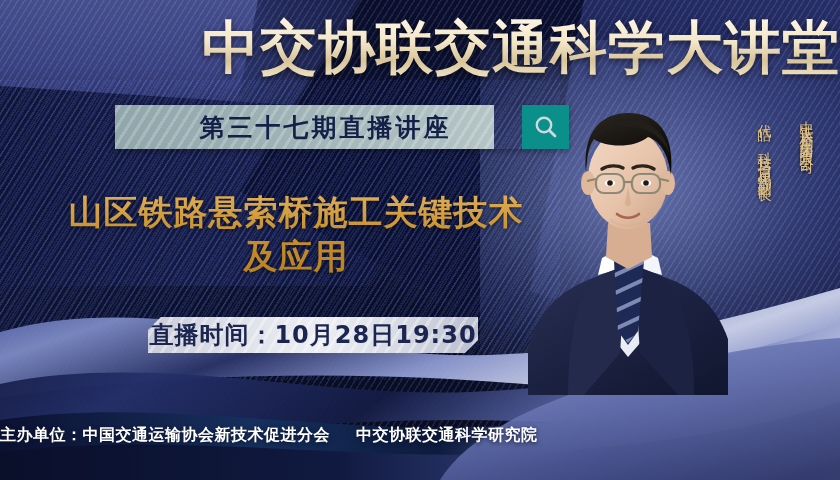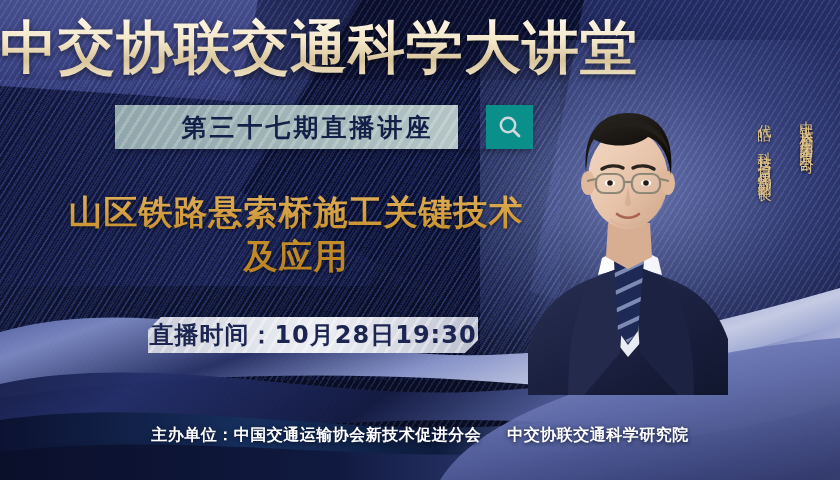--- a/index.html
+++ b/index.html
@@ -73,35 +73,35 @@
     background:radial-gradient(ellipse at 35% 40%, rgba(150,165,235,.55) 0%, rgba(120,135,215,.18) 45%, rgba(0,0,0,0) 72%);
     mix-blend-mode:screen;
   }
 
   
   .silk{position:absolute;left:0;bottom:0;width:840px;height:200px;}
 
   
   .title{
     position:absolute;left:0;right:0;top:16px;
-    text-align:left;
+    text-align:right;
     font-size:57px;line-height:62px;
     letter-spacing:1px;
     font-weight:bold;
     font-family:"DejaVu Sans","Liberation Sans",sans-serif;
     background:linear-gradient(180deg,#fdf6e6 0%,#f3e6c8 42%,#d8c49a 72%,#efe2c4 100%);
     -webkit-background-clip:text;background-clip:text;
     color:transparent;-webkit-text-fill-color:transparent;
     filter:drop-shadow(0 2px 3px rgba(0,0,0,.55));
     white-space:nowrap;
   }
 
   
   .epi-bar{
-    position:absolute;left:115px;top:105px;width:418px;height:44px;
+    position:absolute;left:115px;top:105px;width:454px;height:44px;
     display:flex;align-items:stretch;
     box-shadow:0 2px 6px rgba(0,0,0,.35);
     gap:28px;
   }
   .epi-bar .epi-field{
     flex:1;position:relative;
     background:linear-gradient(100deg,#8fa6ab 0%,#9fb3b6 45%,#b5c5c6 100%);
     display:flex;align-items:center;justify-content:center;
     overflow:hidden;
   }
@@ -183,21 +183,21 @@
     color:#e2c489;
     text-shadow:0 1px 3px rgba(0,0,0,.7);
     white-space:nowrap;
   }
   .vtext.company{right:22px;top:110px;}
   .vtext.person{right:64px;top:113px;}
 
   
   .footer{
     position:absolute;left:0;right:0;top:425px;
-    text-align:center;
+    text-align:left;
     font-size:16px;font-weight:bold;color:#ffffff;
     letter-spacing:.5px;
     font-family:Liberation Mono, monospace;
     text-shadow:0 1px 4px rgba(10,14,40,.9);
     white-space:nowrap;
   }
   .footer .gap{display:inline-block;width:26px;}
 </style>
 </head>
 <body>

